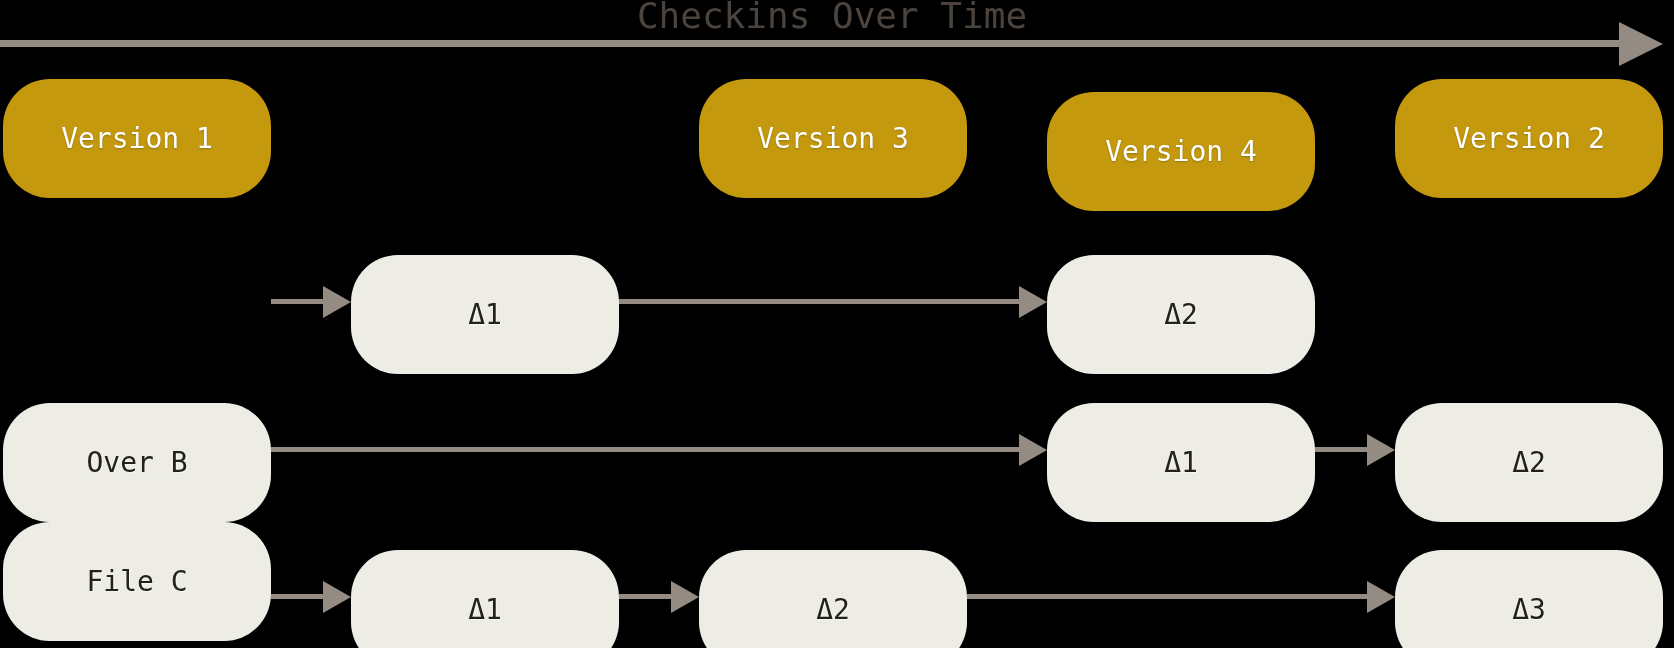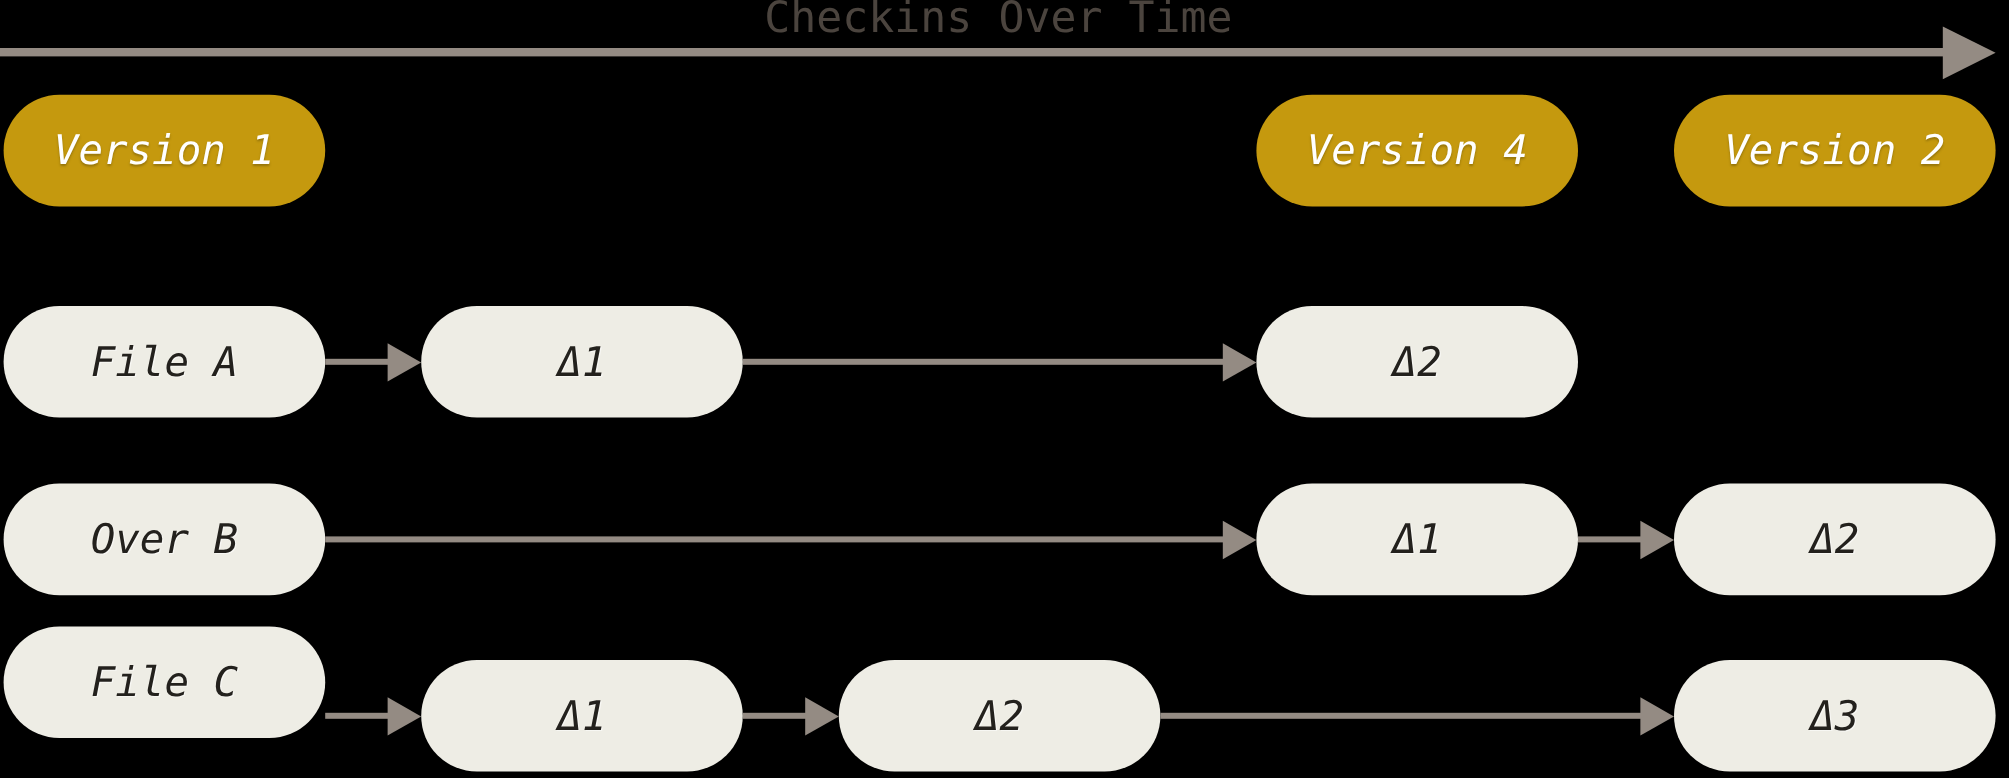--- a/index.html
+++ b/index.html
@@ -31,26 +31,25 @@
     background:var(--arrow);
   }
   .timeline-head{
     position:absolute;left:1619px;top:22px;width:0;height:0;
     border-left:44px solid var(--arrow);
     border-top:22px solid transparent;
     border-bottom:22px solid transparent;
   }
   .pill{
     position:absolute;
-    width:268px;height:93px;
+    width:268px;height:119px;
     border-radius:47px;
     display:flex;align-items:center;justify-content:center;
-    font-size:34px;
+    font-size:28px;
     white-space:pre;
-    font-style:italic;
   }
   .pill.version{
     background:var(--gold);
     color:var(--version-text);
     text-shadow:0 1px 2px rgba(0,0,0,0.25);
   }
   .pill.file{
     background:var(--cream);
     color:var(--file-text);
     text-shadow:1px 1px 0 rgba(255,255,255,0.55);
@@ -67,23 +66,23 @@
   }
 </style>
 </head>
 <body>
 
 <div id="canvas">
   <div class="diagram-title">Checkins Over Time</div>
   <div class="timeline-line"></div>
   <div class="timeline-head"></div>
 <div class="pill version" style="left: 3px; top: 79px;">Version 1</div>
-    <div class="pill version" style="left: 1047px; top: 79px;">Version 4</div>
+    <div class="pill version" style="left: 699px; top: 79px;">Version 3</div>
+    <div class="pill version" style="left: 1047px; top: 92px;">Version 4</div>
     <div class="pill version" style="left: 1395px; top: 79px;">Version 2</div>
-    <div class="pill file" style="left: 3px; top: 255px;">File A</div>
     <div class="arrow-line" style="left: 271px; top: 299px; width: 56px;"></div>
     <div class="arrow-head" style="left: 323px; top: 285.5px;"></div>
     <div class="pill file" style="left: 351px; top: 255px;">Δ1</div>
     <div class="arrow-line" style="left: 619px; top: 299px; width: 404px;"></div>
     <div class="arrow-head" style="left: 1019px; top: 285.5px;"></div>
     <div class="pill file" style="left: 1047px; top: 255px;">Δ2</div>
     <div class="pill file" style="left: 3px; top: 403px;">Over B</div>
     <div class="arrow-line" style="left: 271px; top: 447px; width: 752px;"></div>
     <div class="arrow-head" style="left: 1019px; top: 433.5px;"></div>
     <div class="pill file" style="left: 1047px; top: 403px;">Δ1</div>

